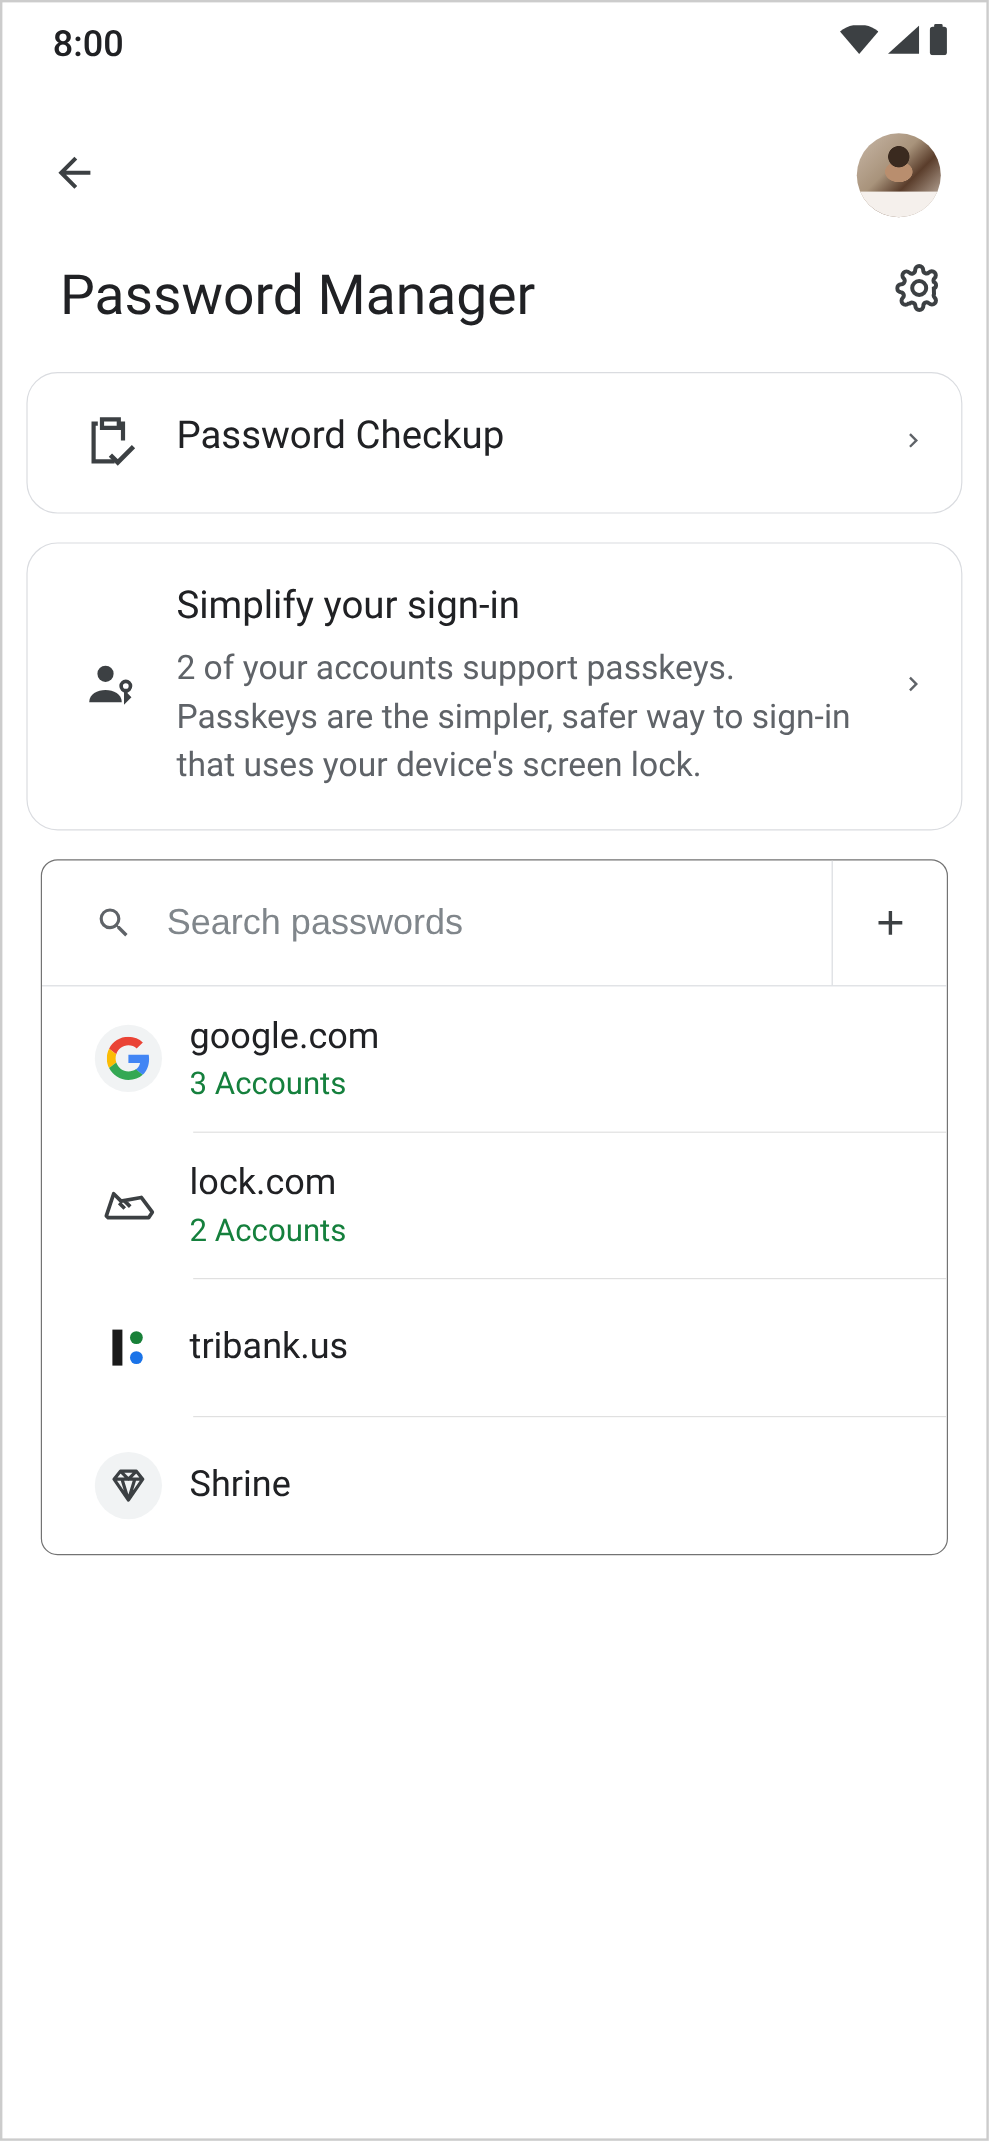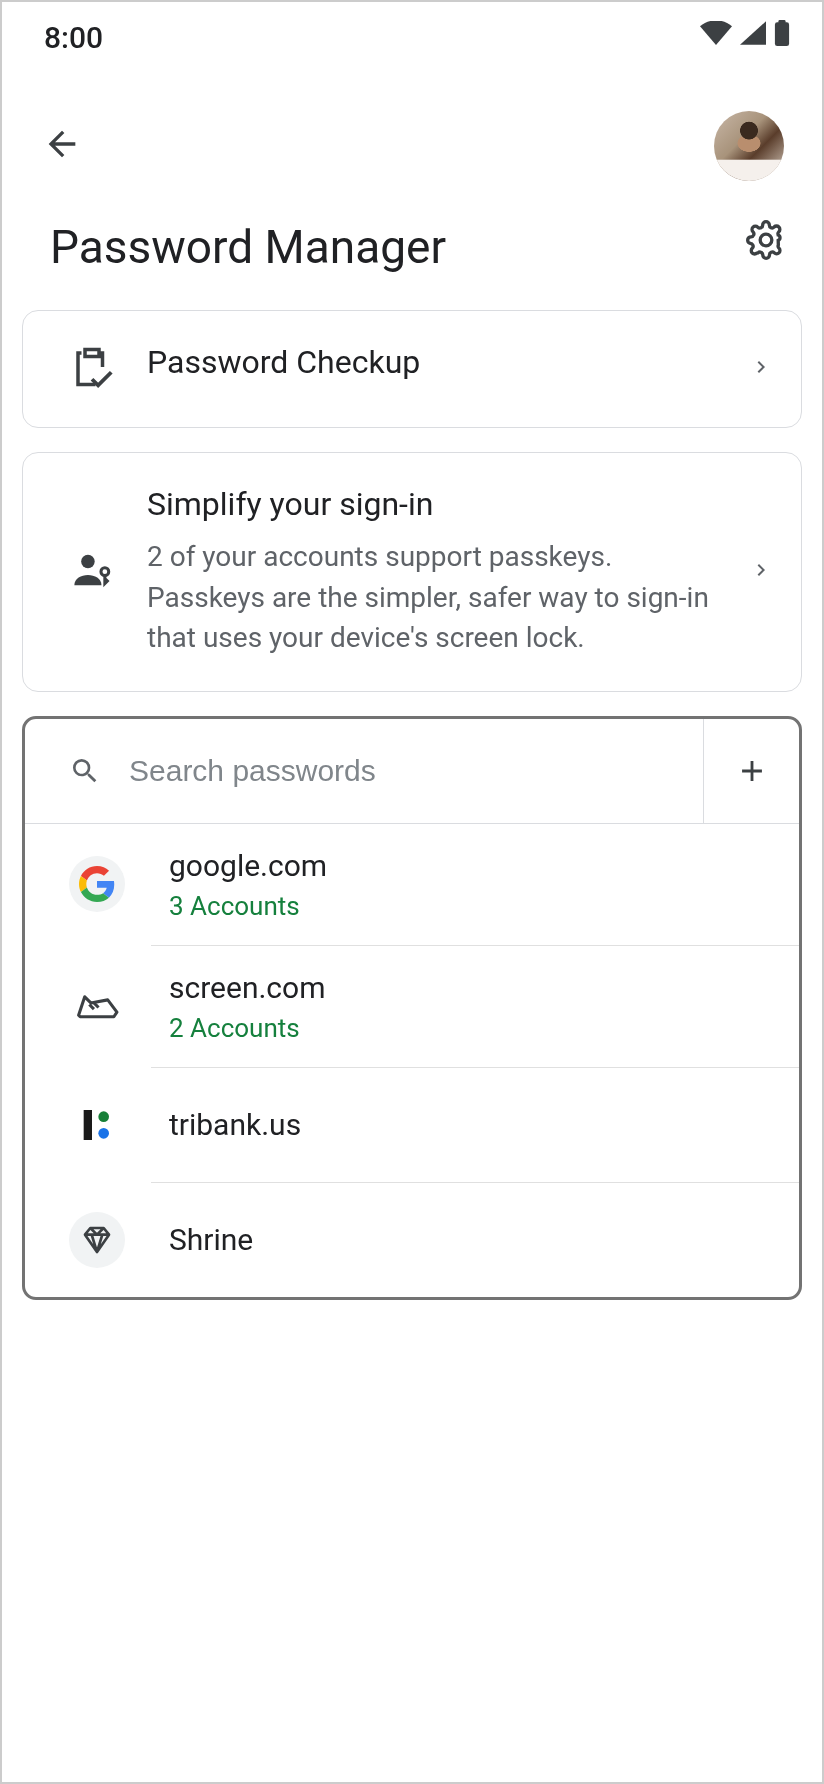--- a/index.html
+++ b/index.html
@@ -60,43 +60,43 @@
   }
   .page-title {
     font-size: 46px;
     font-weight: 400;
     color: #202124;
   }
   .gear-btn { cursor: pointer; }
   .card {
     margin: 0 20px 24px 20px;
     border: 1px solid #dadce0;
-    border-radius: 16px;
+    border-radius: 26px;
     padding: 32px 28px 32px 48px;
     display: flex;
     align-items: center;
     gap: 30px;
     cursor: pointer;
   }
   .card-icon-slot { width: 46px; flex-shrink: 0; }
   .card-text { flex: 1; }
   .card-title {
     font-size: 32px;
     color: #202124;
     margin-bottom: 14px;
   }
   .card-desc {
     font-size: 28px;
     color: #5f6368;
     line-height: 1.45;
   }
   .chev { flex-shrink: 0; }
   .list-card {
-    margin: 0 20px;
-    border: 3px solid #737373;
+    margin: 0 32px;
+    border: 1px solid #737373;
     border-radius: 14px;
     overflow: hidden;
   }
   .search-row {
     display: flex;
     align-items: stretch;
     height: 104px;
   }
   .search-box {
     flex: 1;
@@ -120,21 +120,21 @@
     display: flex;
     align-items: center;
     justify-content: center;
     cursor: pointer;
   }
   .pw-list { border-top: 1px solid #dadce0; }
   .pw-item {
     display: flex;
     align-items: center;
     padding: 24px 20px 24px 44px;
-    gap: 44px;
+    gap: 23px;
     cursor: pointer;
     min-height: 114px;
   }
   .pw-icon {
     width: 56px;
     height: 56px;
     border-radius: 50%;
     display: flex;
     align-items: center;
     justify-content: center;
@@ -254,21 +254,21 @@
     </div>
     <div class="divider-line"></div>
 
     <div class="pw-item">
       <div class="pw-icon">
         <svg width="46" height="34" viewBox="0 0 30 20">
             <path fill="none" stroke="#3c4043" stroke-width="2" stroke-linejoin="round" d="M3 16 L7 4 L11 8 L22 6 L28 14 L26 17 L4 17 Z M10 9 L13 12 M13 8 L16 11"></path>
           </svg>
       </div>
       <div class="pw-meta">
-        <div class="pw-site">screen.com</div>
+        <div class="pw-site">lock.com</div>
         <div class="pw-count">2 Accounts</div>
       </div>
     </div>
     <div class="divider-line"></div>
 
     <div class="pw-item">
       <div class="pw-icon">
         <svg width="40" height="40" viewBox="0 0 24 24">
             <rect x="4" y="3" width="5" height="18" fill="#1a1a1a"></rect>
             <circle cx="16" cy="7" r="3.2" fill="#188038"></circle>

